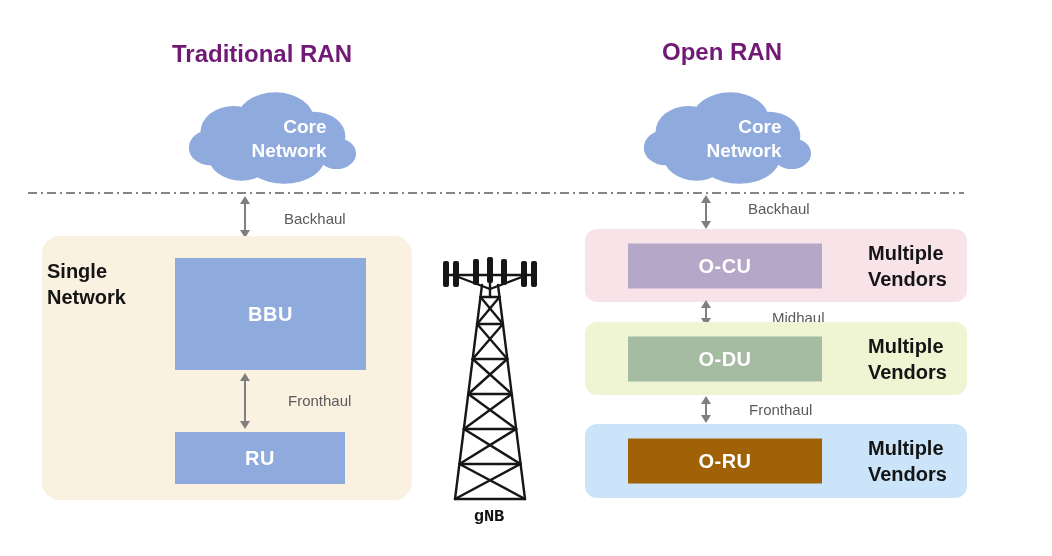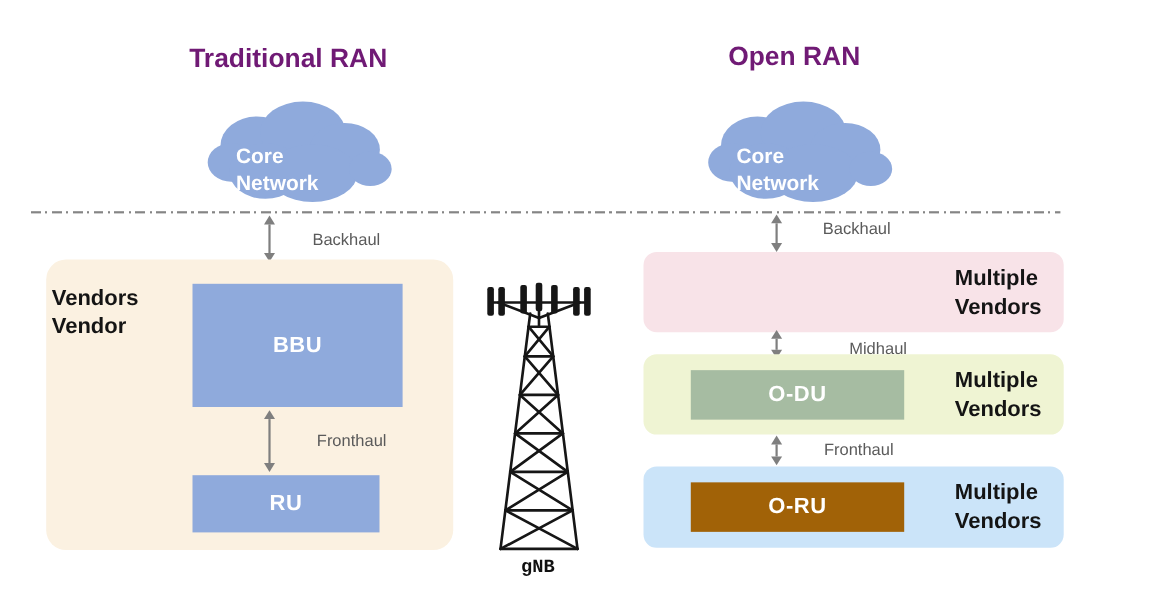--- a/index.html
+++ b/index.html
@@ -30,26 +30,25 @@
   }
 
   .cloud { position: absolute; }
   .cloud svg { width: 100%; height: 100%; display: block; }
   .cloud ellipse { fill: #8FAADC; }
   .cloud-label {
     position: absolute;
     top: 52%; left: 50%;
     transform: translate(-50%, -50%);
     width: 112px;
-    text-align: left;
+    text-align: right;
     color: #ffffff;
     font-weight: bold;
     font-size: 19px;
     line-height: 1.3;
-    margin-top: 16px;
   }
 
   .link-label {
     position: absolute;
     font-size: 15px;
     color: #5a5a5a;
     white-space: nowrap;
   }
 
   .varrow {
@@ -145,21 +144,21 @@
   </div>
 
   <div class="varrow" style="left:239px;top:196px;height:42px">
     <span class="head up"></span>
     <span class="shaft"></span>
     <span class="head down"></span>
   </div>
   <div class="link-label" style="left:284px;top:210px">Backhaul</div>
 
   <div class="container-trad"></div>
-  <div class="vendor-label" style="left:47px;top:258px;width:80px">Vendors Vendor</div>
+  <div class="vendor-label" style="left:47px;top:258px;width:80px">Single Network</div>
 
   <div class="node-box" style="left:175px;top:258px;width:191px;height:112px;background:#8FAADC">BBU</div>
 
   <div class="varrow" style="left:239px;top:373px;height:56px">
     <span class="head up"></span>
     <span class="shaft"></span>
     <span class="head down"></span>
   </div>
   <div class="link-label" style="left:288px;top:392px">Fronthaul</div>
 
@@ -223,20 +222,21 @@
   </div>
 
   <div class="varrow" style="left:700px;top:195px;height:34px">
     <span class="head up"></span>
     <span class="shaft"></span>
     <span class="head down"></span>
   </div>
   <div class="link-label" style="left:748px;top:200px">Backhaul</div>
 
   <div class="layer" style="top:229px;height:73px;background:#F8E3E8">
+    <div class="node-box" style="background:#B4A7C8">O-CU</div>
     <div class="vendor-label">Multiple Vendors</div>
   </div>
 
   <div class="varrow" style="left:700px;top:300px;height:26px">
     <span class="head up"></span>
     <span class="shaft"></span>
     <span class="head down"></span>
   </div>
   <div class="link-label" style="left:772px;top:309px">Midhaul</div>
 

